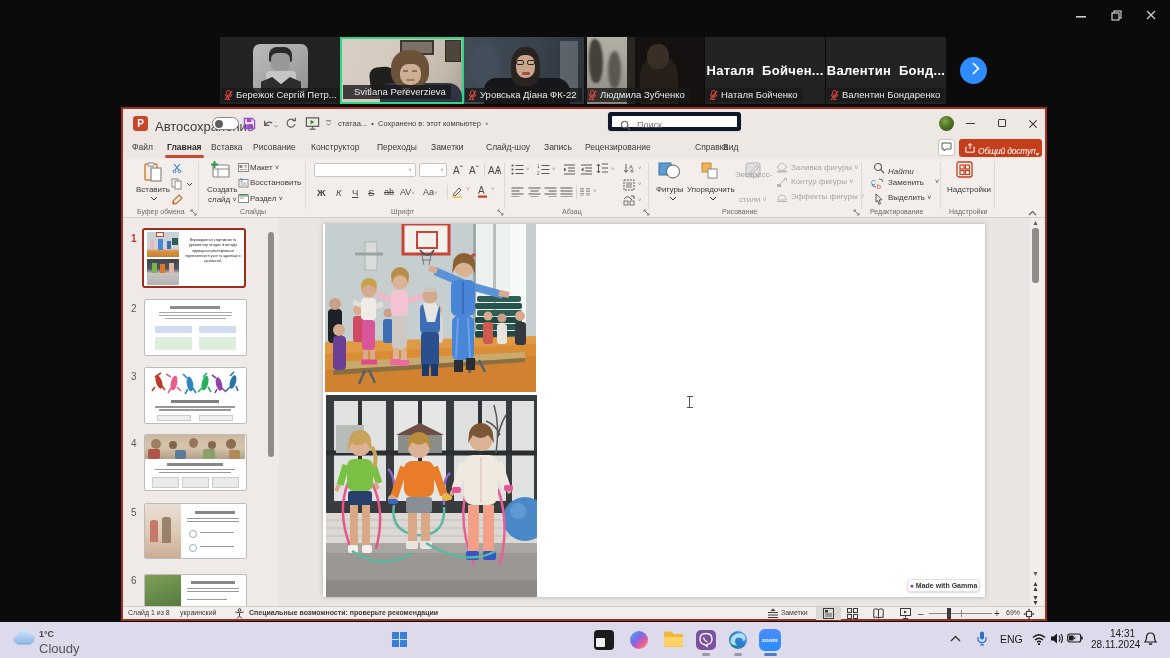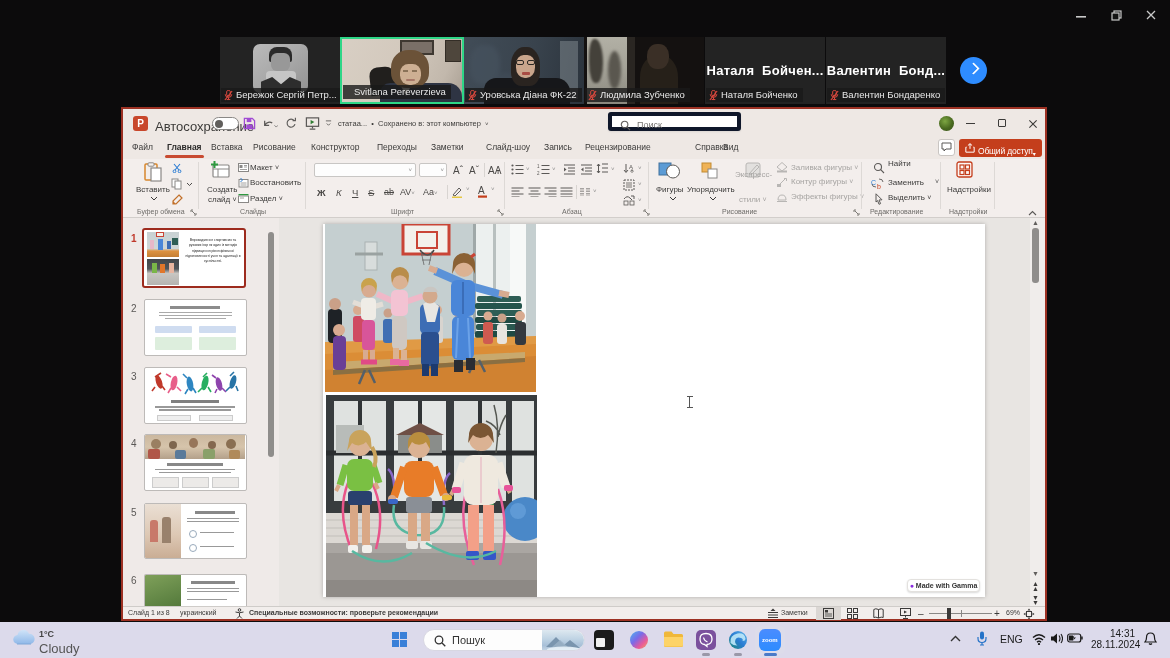--- a/index.html
+++ b/index.html
@@ -204,21 +204,21 @@
         <svg width="11" height="10" viewBox="0 0 11 10" style="position:absolute;left:2px;top:2px;">
           <path d="M1 1 h9 v6 h-5 l-2 2 v-2 h-2 z" fill="none" stroke="#5b5957" stroke-width="1"></path>
         </svg>
       </div>
 
       <div style="position:absolute;left:836px;top:0px;width:83px;height:18px;background:#c43e1c;border-radius:3px;color:#fff;font-size:8.5px;line-height:18px;">
         <svg width="10" height="10" viewBox="0 0 12 12" style="position:absolute;left:6px;top:4px;">
           <path d="M6 1 L6 7 M3.5 3 L6 0.8 L8.5 3" fill="none" stroke="#fff" stroke-width="1.2"></path>
           <path d="M2 5 L1 5 L1 11 L11 11 L11 5 L10 5" fill="none" stroke="#fff" stroke-width="1.2"></path>
         </svg>
-        <span style="margin-left:19px;letter-spacing:-0.2px;">Общий доступ<span style="font-size:6px;"> ▾</span></span>
+        <span style="margin-left:19px;letter-spacing:-0.2px;font-style:italic;">Общий доступ<span style="font-size:6px;"> ▾</span></span>
       </div>
     </div>
     <div class="ribbon" id="ribbon">
 
       <svg style="position:absolute;left:20px;top:3px;" width="20" height="20" viewBox="0 0 20 20">
         <rect x="2" y="2" width="12" height="16" rx="1" fill="none" stroke="#d8862c" stroke-width="1.5"></rect>
         <rect x="5" y="0.8" width="6" height="3.4" rx="1" fill="#f5f1ef" stroke="#8a8886" stroke-width="1"></rect>
         <rect x="8" y="6" width="10" height="13" fill="#fff" stroke="#8a8886" stroke-width="1.2"></rect>
       </svg>
       <span style="position:absolute;left:13px;top:26px;">Вставить</span>
@@ -415,21 +415,21 @@
       <span class="grplabel" style="left:599px;">Рисование</span>
       <svg style="position:absolute;left:730px;top:50px;" width="7" height="7" viewBox="0 0 7 7">
         <path d="M1 1 h2 M1 1 v2 M6 6 h-2 M6 6 v-2 M2 2 l3 3" stroke="#6d6b68" stroke-width="0.9" fill="none"></path>
       </svg>
       <div class="gsep" style="left:738px;"></div>
 
       <svg style="position:absolute;left:750px;top:3px;" width="12" height="12" viewBox="0 0 12 12">
         <circle cx="5" cy="5" r="3.5" fill="none" stroke="#5b5957" stroke-width="1.1"></circle>
         <path d="M7.7 7.7 L11 11" stroke="#5b5957" stroke-width="1.1"></path>
       </svg>
-      <span style="position:absolute;left:765px;top:0;">Найти</span>
+      <span style="position:absolute;left:765px;top:8px;font-style:italic;">Найти</span>
       <svg style="position:absolute;left:748px;top:18px;" width="14" height="13" viewBox="0 0 14 13">
         <text x="0" y="8" font-size="7" fill="#2b7cd3" font-family="Liberation Sans">С</text>
         <text x="6" y="12" font-size="7" fill="#c43e1c" font-family="Liberation Sans">b</text>
         <path d="M8 2 a4 3 0 0 1 4 3 M5 10 a4 3 0 0 1 -4 -3" fill="none" stroke="#5b5957" stroke-width="0.9"></path>
       </svg>
       <span style="position:absolute;left:765px;top:19px;">Заменить</span>
       <span style="position:absolute;left:812px;top:19px;font-size:7px;color:#555;">˅</span>
       <svg style="position:absolute;left:751px;top:34px;" width="10" height="12" viewBox="0 0 10 12">
         <path d="M2 0.8 L8 6.8 L5 7 L6.6 10.6 L5 11.3 L3.6 7.6 L2 9 Z" fill="none" stroke="#5b5957" stroke-width="1"></path>
       </svg>
@@ -793,35 +793,20 @@
 
     <svg style="position:absolute;left:392px;top:10px;" width="15" height="15" viewBox="0 0 15 15">
       <g fill="#3a80d8">
         <rect x="0" y="0" width="7" height="7"></rect>
         <rect x="8" y="0" width="7" height="7"></rect>
         <rect x="0" y="8" width="7" height="7"></rect>
         <rect x="8" y="8" width="7" height="7"></rect>
       </g>
     </svg>
 
-    <div style="position:absolute;left:423px;top:7px;width:162px;height:22px;background:#fdfdfd;border:1px solid #d8d7e2;border-radius:12px;overflow:hidden;">
-      <svg style="position:absolute;left:10px;top:5px;" width="12" height="12" viewBox="0 0 12 12">
-        <circle cx="5" cy="5" r="3.8" fill="none" stroke="#333" stroke-width="1.3"></circle>
-        <path d="M8 8 L11.3 11.3" stroke="#333" stroke-width="1.3"></path>
-      </svg>
-      <span style="position:absolute;left:28px;top:4px;font-size:11px;color:#333;">Пошук</span>
-      <div style="position:absolute;left:118px;top:0;width:44px;height:22px;background:linear-gradient(180deg,#dde8f0 0%,#c0d4e4 40%,#a8c0d8 70%,#cddbe8 100%);">
-        <path></path>
-        <svg width="44" height="22" viewBox="0 0 44 22">
-          <path d="M4 17 L14 7 L22 15 L28 10 L38 18 Z" fill="#7a95ae"></path>
-          <path d="M10 17 L18 10 L26 17 Z" fill="#9ab2c6" opacity=".85"></path>
-          <ellipse cx="22" cy="19.5" rx="17" ry="3" fill="#e8f2f8" opacity=".9"></ellipse>
-        </svg>
-      </div>
-    </div>
 
     <div style="position:absolute;left:594px;top:8px;width:20px;height:20px;border-radius:4px;background:#1b1b1b;">
       <div style="position:absolute;left:2px;top:8px;width:9px;height:9px;background:#f0f0f0;border-radius:1px;"></div>
     </div>
 
     <svg style="position:absolute;left:629px;top:8px;" width="20" height="20" viewBox="0 0 20 20">
       <defs>
         <linearGradient id="cpg" x1="0" y1="0" x2="1" y2="1">
           <stop offset="0" stop-color="#4ab8f0"></stop>
           <stop offset=".4" stop-color="#7a6ae8"></stop>

